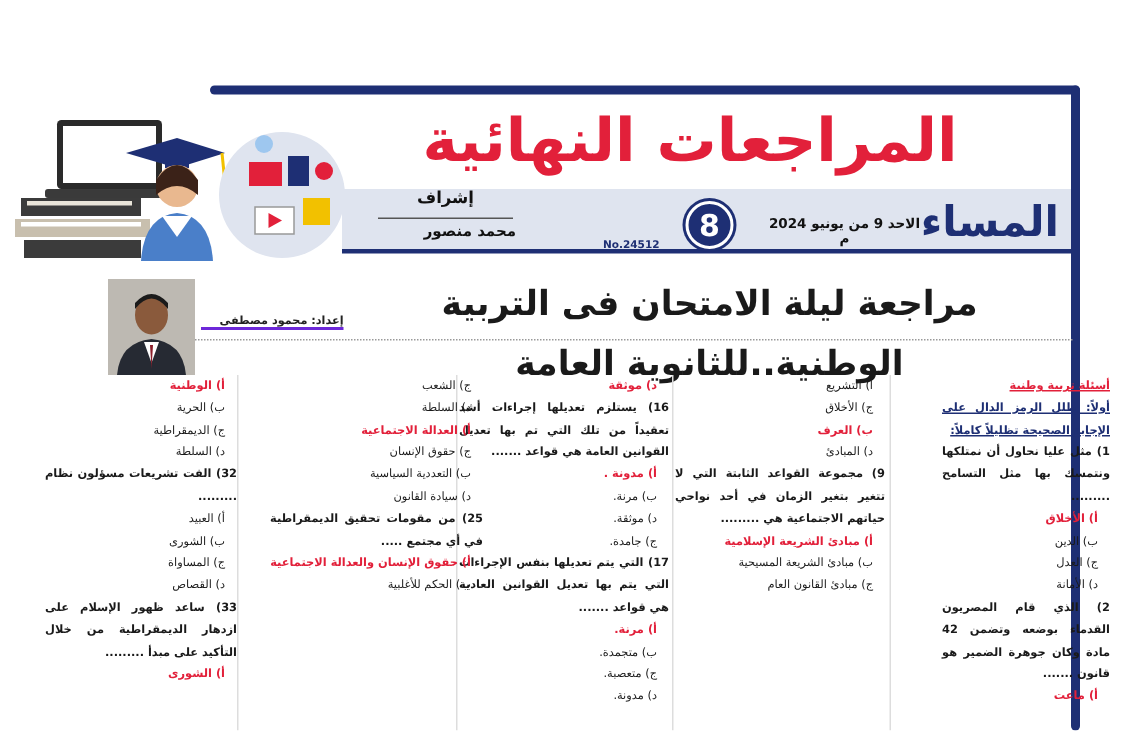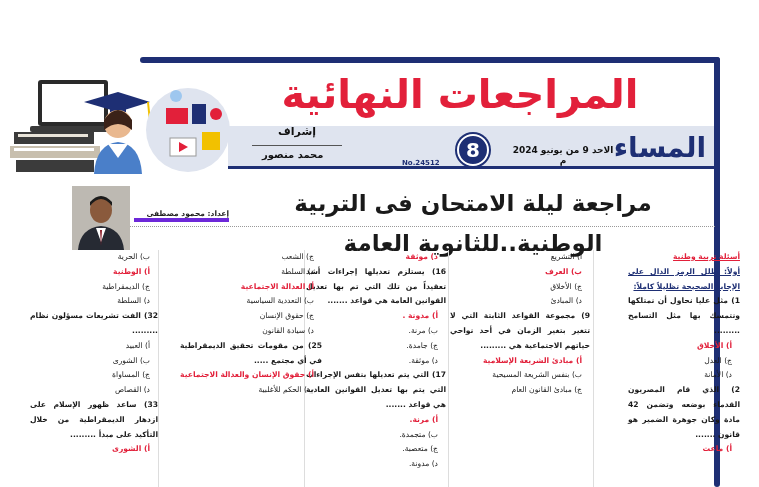--- a/index.html
+++ b/index.html
@@ -10,35 +10,35 @@
   .frame-right { position: absolute; left: 714px; top: 57px; width: 6px; height: 430px; background: #1e2f74; border-radius: 3px; }
 
   .main-title { position: absolute; left: 245px; top: 68px; width: 430px; height: 52px;
     font-family: "DejaVu Sans", sans-serif; font-weight: bold; font-size: 40px; color: #e2203a;
     text-align: center; line-height: 52px; letter-spacing: -1px; direction: rtl; }
 
   .header-band { position: absolute; left: 228px; top: 126px; width: 486px; height: 42px; background: #dfe4ef; }
   .header-band-line { position: absolute; left: 228px; top: 166px; width: 486px; height: 3px; background: #1e2f74; }
 
   .supervision-label { position: absolute; left: 262px; top: 125px; width: 70px; font-size: 11px; font-weight: bold; color: #111; text-align: center; }
-  .supervisor-name { position: absolute; left: 262px; top: 149px; width: 70px; font-size: 10px; font-weight: bold; color: #111; text-align: left; }
+  .supervisor-name { position: absolute; left: 274px; top: 149px; width: 70px; font-size: 10px; font-weight: bold; color: #111; text-align: right; }
   .supervision-divider { position: absolute; left: 252px; top: 145px; width: 90px; height: 1px; background: #555; }
 
   .issue-badge { position: absolute; left: 457px; top: 134px; width: 32px; height: 32px; border-radius: 50%;
     background: #1e2f74; border: 2px solid #ffffff; box-shadow: 0 0 0 2px #1e2f74;
     color: #fff; font-weight: bold; font-size: 20px; text-align: center; line-height: 28px; direction: ltr; }
   .issue-number { position: absolute; left: 402px; top: 159px; width: 54px; font-size: 7px; font-weight: bold; color: #1e2f74; direction: ltr; text-align: left; }
   .issue-date { position: absolute; left: 508px; top: 145px; width: 110px; font-size: 9px; color: #111; font-weight: bold; text-align: center; }
   .masaa-logo { position: absolute; left: 622px; top: 130px; width: 84px; height: 36px; font-size: 28px; font-weight: bold; color: #1e2f74; text-align: center; line-height: 36px; letter-spacing: -2px; }
 
   .hero-illus { position: absolute; left: 10px; top: 78px; width: 220px; height: 96px; }
 
   .article-headline { position: absolute; left: 228px; top: 183px; width: 490px; height: 40px; font-size: 23px; font-weight: bold; color: #1a1a1a; text-align: center; line-height: 40px; letter-spacing: -0.5px; }
   .headline-underline { position: absolute; left: 130px; top: 226px; width: 585px; height: 1px; border-top: 1px dotted #999; }
-  .prepared-by { position: absolute; left: 134px; top: 209px; width: 95px; font-size: 7.5px; font-weight: bold; color: #222; text-align: right; border-bottom: 4px solid #6d28d9; }
+  .prepared-by { position: absolute; left: 134px; top: 209px; width: 95px; font-size: 7.5px; font-weight: bold; color: #222; text-align: right; border-bottom: 2px solid #6d28d9; }
   .author-photo { position: absolute; left: 72px; top: 186px; width: 58px; height: 64px; background: #c7c3bd; overflow: hidden; }
 
   .col { position: absolute; top: 250px; font-size: 7.6px; line-height: 14.8px; color: #1a1a1a; direction: rtl; text-align: justify; }
   .col .q { font-weight: bold; }
   .col .opt { padding-right: 8px; color: #1a1a1a; }
   .col .opt.correct { color: #e2203a; font-weight: bold; }
   .col .sect-title { color: #e2203a; font-weight: bold; text-decoration: underline; }
   .col .sect-q { color: #1e2f74; font-weight: bold; text-decoration: underline; }
   .col-1 { left: 628px; width: 112px; }
   .col-2 { left: 450px; width: 140px; }
@@ -122,66 +122,67 @@
 <div class="col-sep" style="left:593px"></div>
 <div class="col-sep" style="left:448px"></div>
 <div class="col-sep" style="left:304px"></div>
 <div class="col-sep" style="left:158px"></div>
 
 <div class="col col-1">
   <div class="sect-title">أسئلة تربية وطنية</div>
   <div class="sect-q">أولاً: ظلل الرمز الدال على الإجابة الصحيحة تظليلاً كاملاً:</div>
   <div class="q">1) مثل عليا نحاول أن نمتلكها ونتمسك بها مثل التسامح .........</div>
   <div class="opt correct">أ) الأخلاق</div>
+  <div class="opt">ب) الدين</div>
   <div class="opt">ج) العدل</div>
   <div class="opt">د) الأمانة</div>
   <div class="q">2) الذي قام المصريون القدماء بوضعه وتضمن 42 مادة وكان جوهرة الضمير هو قانون .......</div>
   <div class="opt correct">أ) ماعت</div>
 </div>
 
 <div class="col col-2">
   <div class="opt">أ) التشريع</div>
+  <div class="opt">ج) الأخلاق</div>
   <div class="opt correct">ب) العرف</div>
-  <div class="opt">ج) الأخلاق</div>
   <div class="opt">د) المبادئ</div>
   <div class="q">9) مجموعة القواعد الثابتة التي لا تتغير بتغير الزمان في أحد نواحي حياتهم الاجتماعية هي .........</div>
   <div class="opt correct">أ) مبادئ الشريعة الإسلامية</div>
-  <div class="opt">ب) بنفس الشريعة المسيحية</div>
+  <div class="opt">ب) مبادئ الشريعة المسيحية</div>
   <div class="opt">ج) مبادئ القانون العام</div>
 </div>
 
 <div class="col col-3">
   <div class="opt correct">د) موثقة</div>
   <div class="q">16) يستلزم تعديلها إجراءات أشد تعقيداً من تلك التي تم بها تعديل القوانين العامة هي قواعد .......</div>
   <div class="opt correct">أ) مدونة .</div>
   <div class="opt">ب) مرنة.</div>
+  <div class="opt">د) موثقة.</div>
   <div class="opt">ج) جامدة.</div>
-  <div class="opt">د) موثقة.</div>
   <div class="q">17) التي يتم تعديلها بنفس الإجراءات التي يتم بها تعديل القوانين العادية هي قواعد .......</div>
   <div class="opt correct">أ) مرنة.</div>
   <div class="opt">ب) متجمدة.</div>
   <div class="opt">ج) متعصبة.</div>
   <div class="opt">د) مدونة.</div>
 </div>
 
 <div class="col col-4">
   <div class="opt">ج) الشعب</div>
   <div class="opt">د) السلطة</div>
   <div class="opt correct">أ) العدالة الاجتماعية</div>
+  <div class="opt">ج) حقوق الإنسان</div>
   <div class="opt">ب) التعددية السياسية</div>
-  <div class="opt">ج) حقوق الإنسان</div>
   <div class="opt">د) سيادة القانون</div>
   <div class="q">25) من مقومات تحقيق الديمقراطية في أي مجتمع .....</div>
   <div class="opt correct">أ) حقوق الإنسان والعدالة الاجتماعية</div>
   <div class="opt">ب) الحكم للأغلبية</div>
 </div>
 
 <div class="col col-5">
+  <div class="opt correct">أ) الوطنية</div>
   <div class="opt">ب) الحرية</div>
-  <div class="opt correct">أ) الوطنية</div>
   <div class="opt">ج) الديمقراطية</div>
   <div class="opt">د) السلطة</div>
   <div class="q">32) الفت تشريعات مسؤلون نظام .........</div>
   <div class="opt">أ) العبيد</div>
   <div class="opt">ب) الشورى</div>
   <div class="opt">ج) المساواة</div>
   <div class="opt">د) القصاص</div>
   <div class="q">33) ساعد ظهور الإسلام على ازدهار الديمقراطية من خلال التأكيد على مبدأ .........</div>
   <div class="opt correct">أ) الشورى</div>
 </div>

